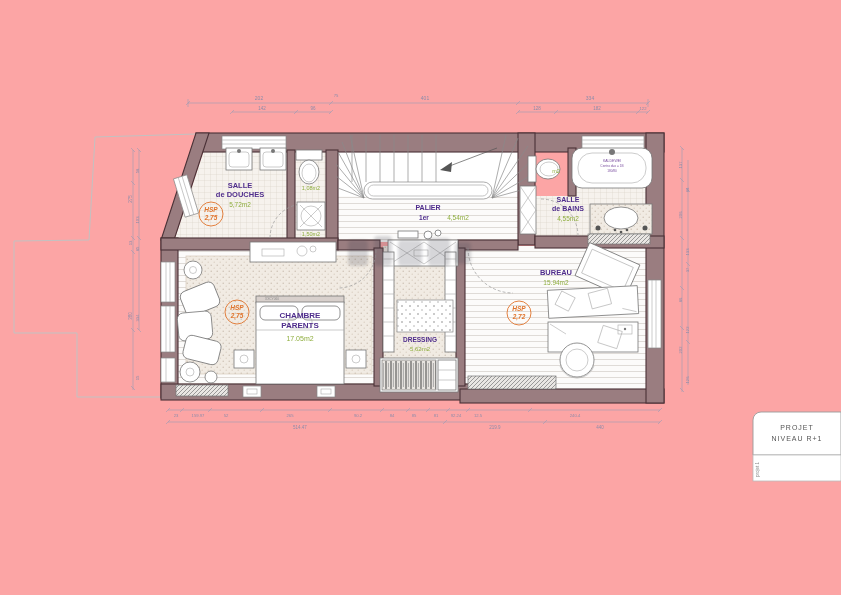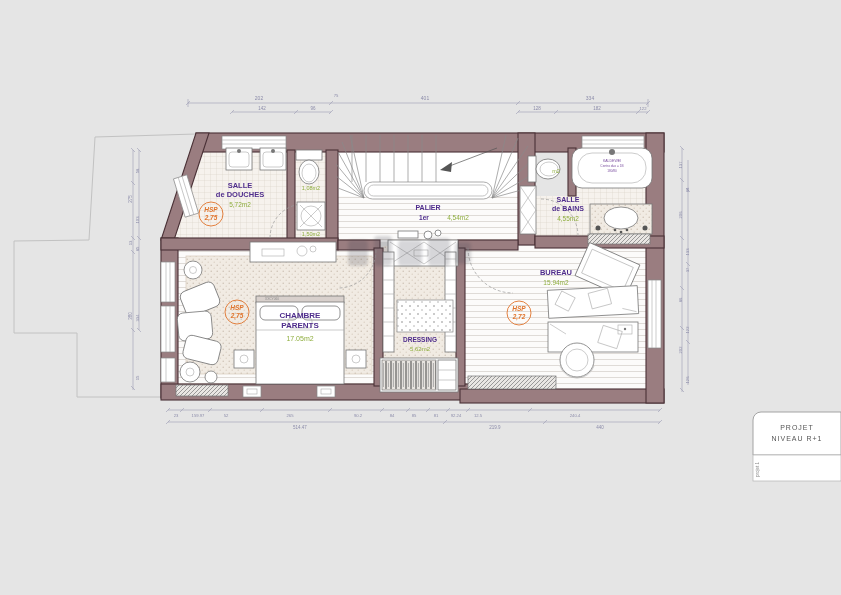--- a/index.html
+++ b/index.html
@@ -1,16 +1,16 @@
 <!DOCTYPE html>
 <html><head>
 <meta charset="utf-8">
 <style>
   html,body{margin:0;padding:0;background:#fff;}
-  .page{position:relative;width:841px;height:595px;background:#e5e5e5;overflow:hidden;
+  .page{position:relative;width:841px;height:595px;background:#fca5a5;overflow:hidden;
         font-family:"Liberation Sans", sans-serif;}
   svg{position:absolute;left:0;top:0;}
   svg text{font-family:"Liberation Sans", sans-serif;}
   .t-room{fill:#4f2d8c;font-weight:bold;}
   .t-area{fill:#8fae3f;}
   .t-hsp{fill:#e0742c;font-style:italic;font-weight:bold;}
   .t-dim{fill:#8c8caa;}
   .t-tub{fill:#7b4fa0;}
   .t-gray{fill:#8a8a8a;}
   .t-title{fill:#555;letter-spacing:1px;}

